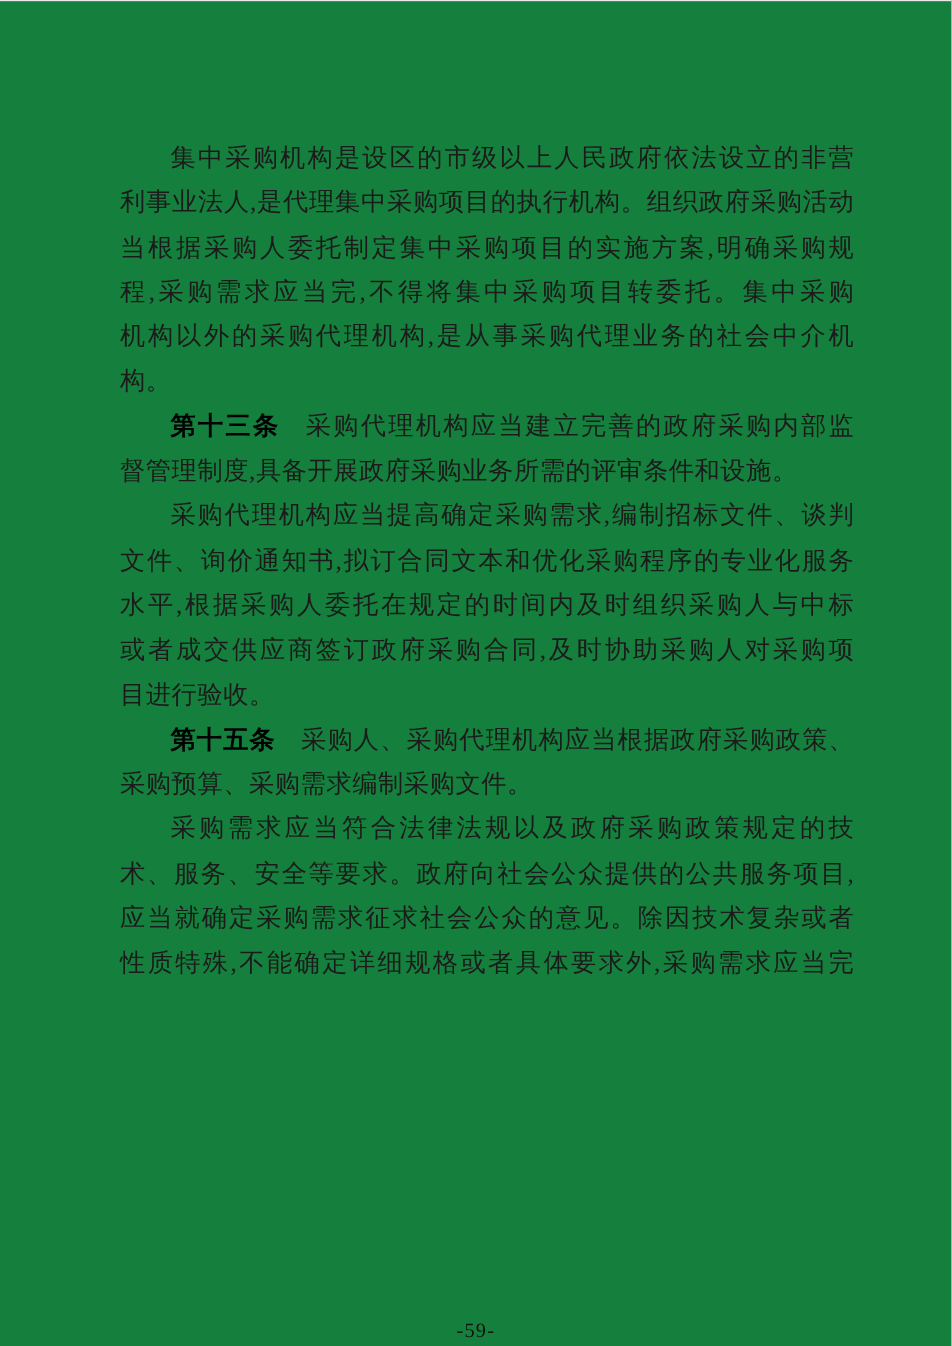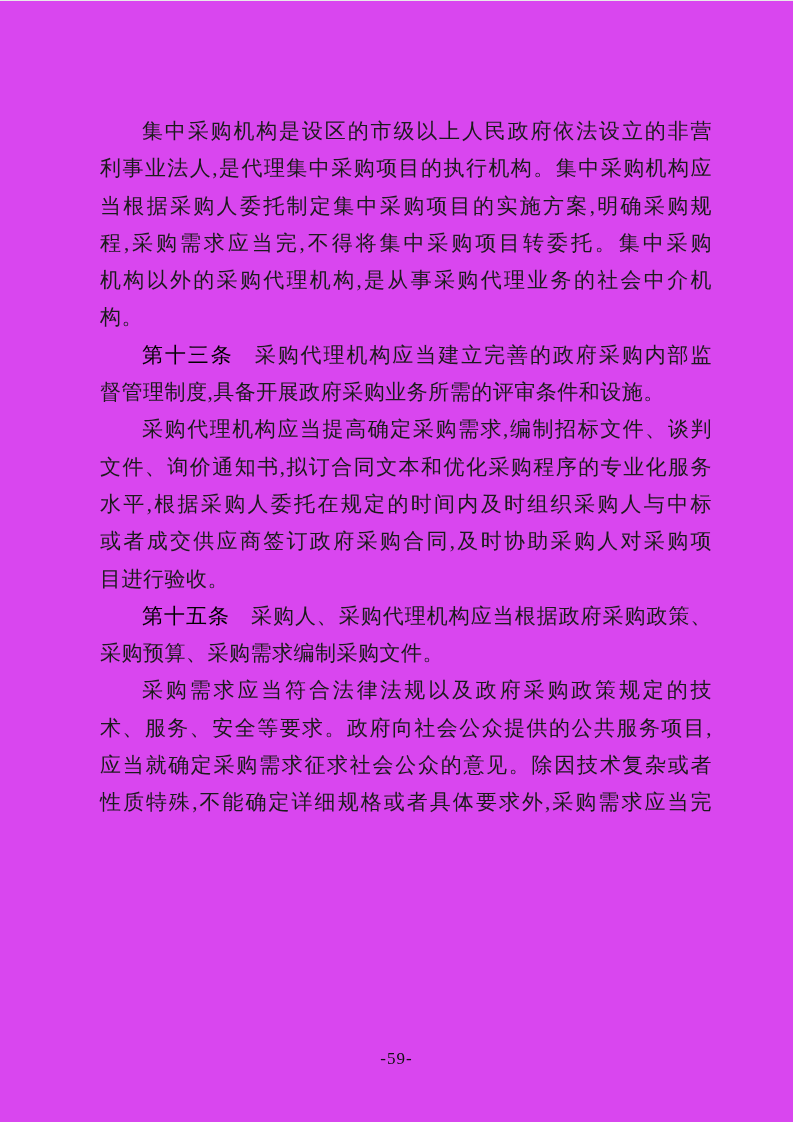--- a/index.html
+++ b/index.html
@@ -5,21 +5,21 @@
 <style>
   * { margin: 0; padding: 0; box-sizing: border-box; }
   html, body {
     width: 793px; height: 1122px;
     background: #ffffff;
     font-family: "Liberation Serif", serif;
   }
   .page {
     position: relative;
     width: 793px; height: 1122px;
-    background: #d946ef;
+    background: #15803d;
     border-top: 1px solid #e9e9e9;
     overflow: hidden;
   }
   .text-block {
     position: absolute;
     left: 100px;
     top: 112px;
     width: 612px;
     color: #1b1b1b;
   }
@@ -29,42 +29,42 @@
     line-height: 37.3px;
     height: 37.3px;
     text-align: justify;
     text-align-last: justify;
     letter-spacing: 0.5px;
     overflow: visible;
   }
   .line.first { text-indent: 2em; }
   .line.para-end { text-align-last: left; }
   .article-label {
-    font-weight: normal;
+    font-weight: bold;
     color: #000000;
     margin-right: 1em;
   }
   .page-number {
     position: absolute;
     left: 0; right: 0;
-    top: 1048px;
+    top: 1098px;
     text-align: center;
     font-size: 17px;
     letter-spacing: 1px;
     color: #111111;
   }
 </style>
 </head>
 <body>
 
 <div class="page">
   <div class="text-block" id="paragraphs">
       <div class="paragraph">
         <div class="line first">集中采购机构是设区的市级以上人民政府依法设立的非营</div>
-        <div class="line">利事业法人,是代理集中采购项目的执行机构。集中采购机构应</div>
+        <div class="line">利事业法人,是代理集中采购项目的执行机构。组织政府采购活动</div>
         <div class="line">当根据采购人委托制定集中采购项目的实施方案,明确采购规</div>
         <div class="line">程,采购需求应当完,不得将集中采购项目转委托。集中采购</div>
         <div class="line">机构以外的采购代理机构,是从事采购代理业务的社会中介机</div>
         <div class="line para-end">构。</div>
       </div>
       <div class="paragraph">
         <div class="line first"><b class="article-label">第十三条</b>采购代理机构应当建立完善的政府采购内部监</div>
         <div class="line para-end">督管理制度,具备开展政府采购业务所需的评审条件和设施。</div>
       </div>
       <div class="paragraph">

